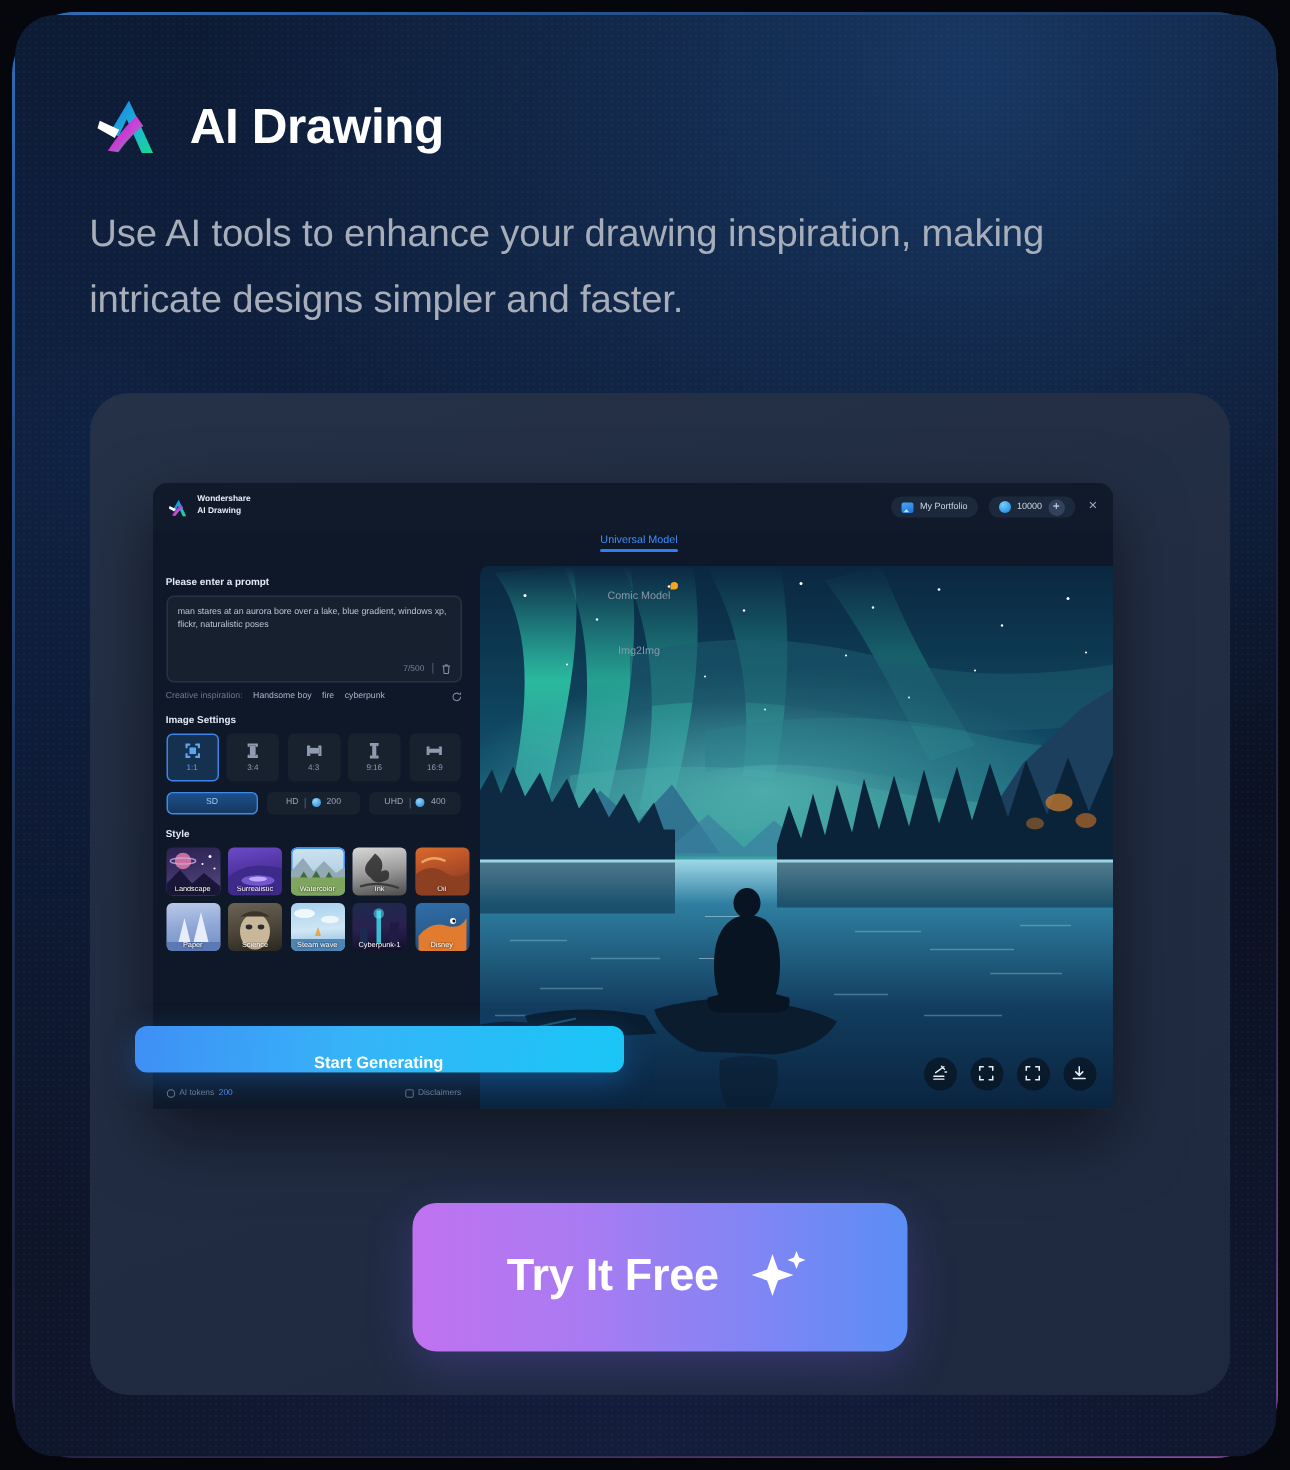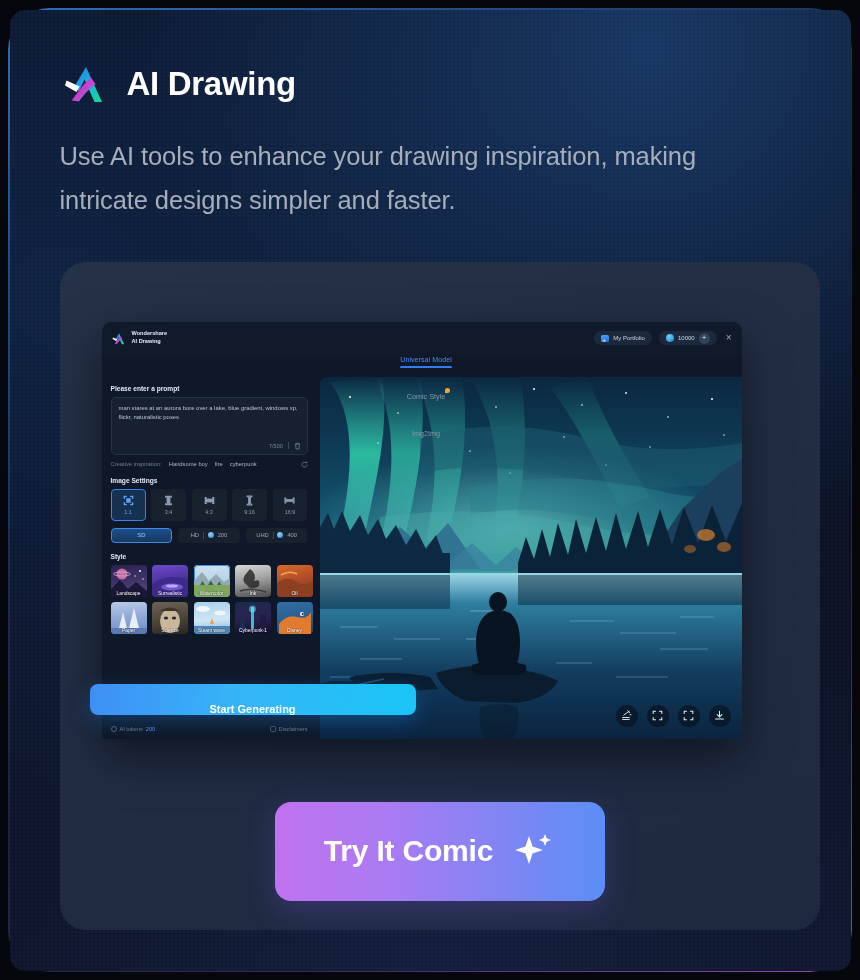--- a/index.html
+++ b/index.html
@@ -19,21 +19,21 @@
     width: 844px; height: 964px;
     border-radius: 42px;
     padding: 1.5px;
     background: linear-gradient(150deg,
         #2f6fb8 0%, #234e87 18%, #1b2f54 38%,
         #1c2340 58%, #3a2b56 78%, #8c4fa8 100%);
   }
   #promo-card-inner {
     position: relative;
     width: 100%; height: 100%;
-    border-radius: 15px;
+    border-radius: 27px;
     overflow: hidden;
     background:
       radial-gradient(circle at 76% 4%, rgba(34,86,150,.55) 0%, rgba(14,27,52,0) 46%),
       radial-gradient(circle at 6% 30%, rgba(22,54,104,.45) 0%, rgba(10,18,38,0) 52%),
       radial-gradient(circle at 50% 100%, rgba(28,42,82,.5) 0%, rgba(8,13,28,0) 60%),
       linear-gradient(168deg, #0b1326 0%, #0a1124 40%, #0b1020 70%, #0d1327 100%);
   }
   
   #card-texture {
     position: absolute; inset: 0;
@@ -365,21 +365,21 @@
             </div>
             <div id="window-close">×</div>
           </div>
         </div>
 
         <div id="tab-row">
           <div class="tab active">
             <span>Universal Model</span>
           </div>
           <div class="tab">
-            <span>Comic Style</span>
+            <span>Comic Model</span>
             <span id="comic-badge"></span>
           </div>
           <div class="tab">
             <span>Img2Img</span>
           </div>
         </div>
 
         <div id="settings-panel">
 
           <div class="panel-label">Please enter a prompt</div>
@@ -716,21 +716,21 @@
           </div>
         </div>
       </div>
 
       <div id="start-generating">
         <span>Start Generating</span>
       </div>
     </div>
 
     <div id="try-free-btn">
-      <span id="try-free-label">Try It Comic</span>
+      <span id="try-free-label">Try It Free</span>
       <svg width="42" height="42" viewBox="0 0 42 42">
         <path d="M16 6 L19.6 16.4 L30 20 L19.6 23.6 L16 34 L12.4 23.6 L2 20 L12.4 16.4 Z" fill="#ffffff"></path>
         <path d="M32 4 L33.7 8.3 L38 10 L33.7 11.7 L32 16 L30.3 11.7 L26 10 L30.3 8.3 Z" fill="#ffffff"></path>
       </svg>
     </div>
 
   </div>
 </div>
 
 </body></html>

